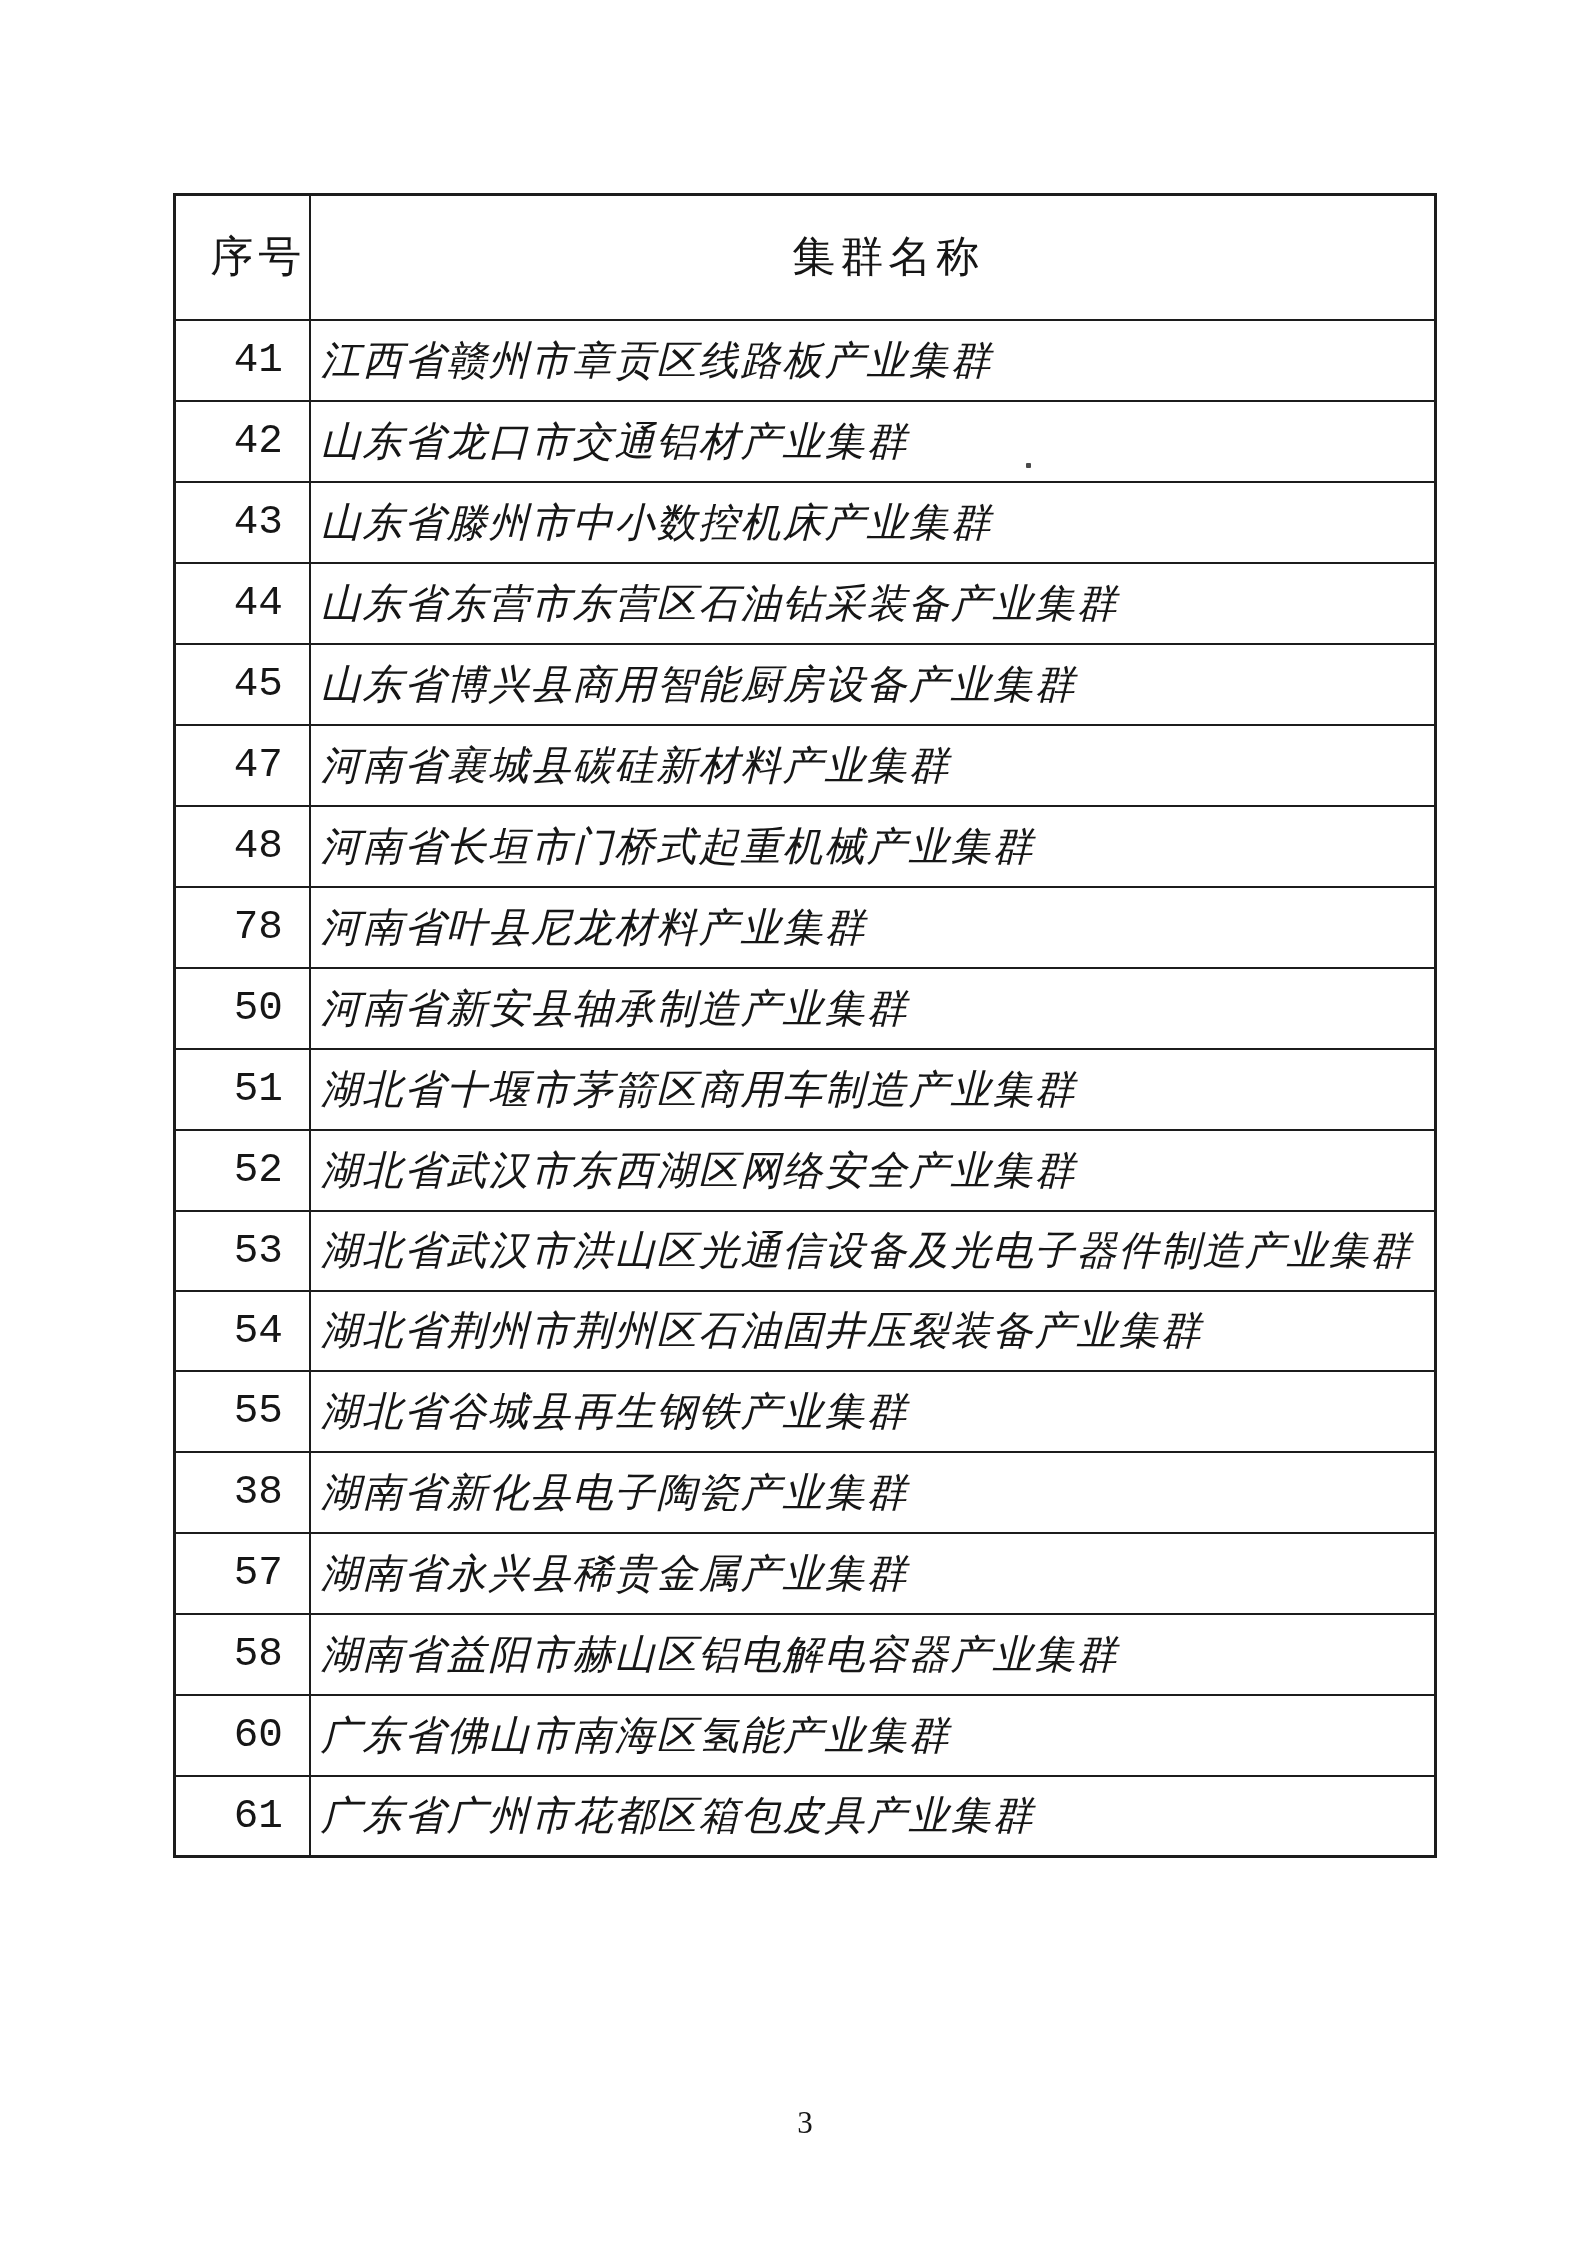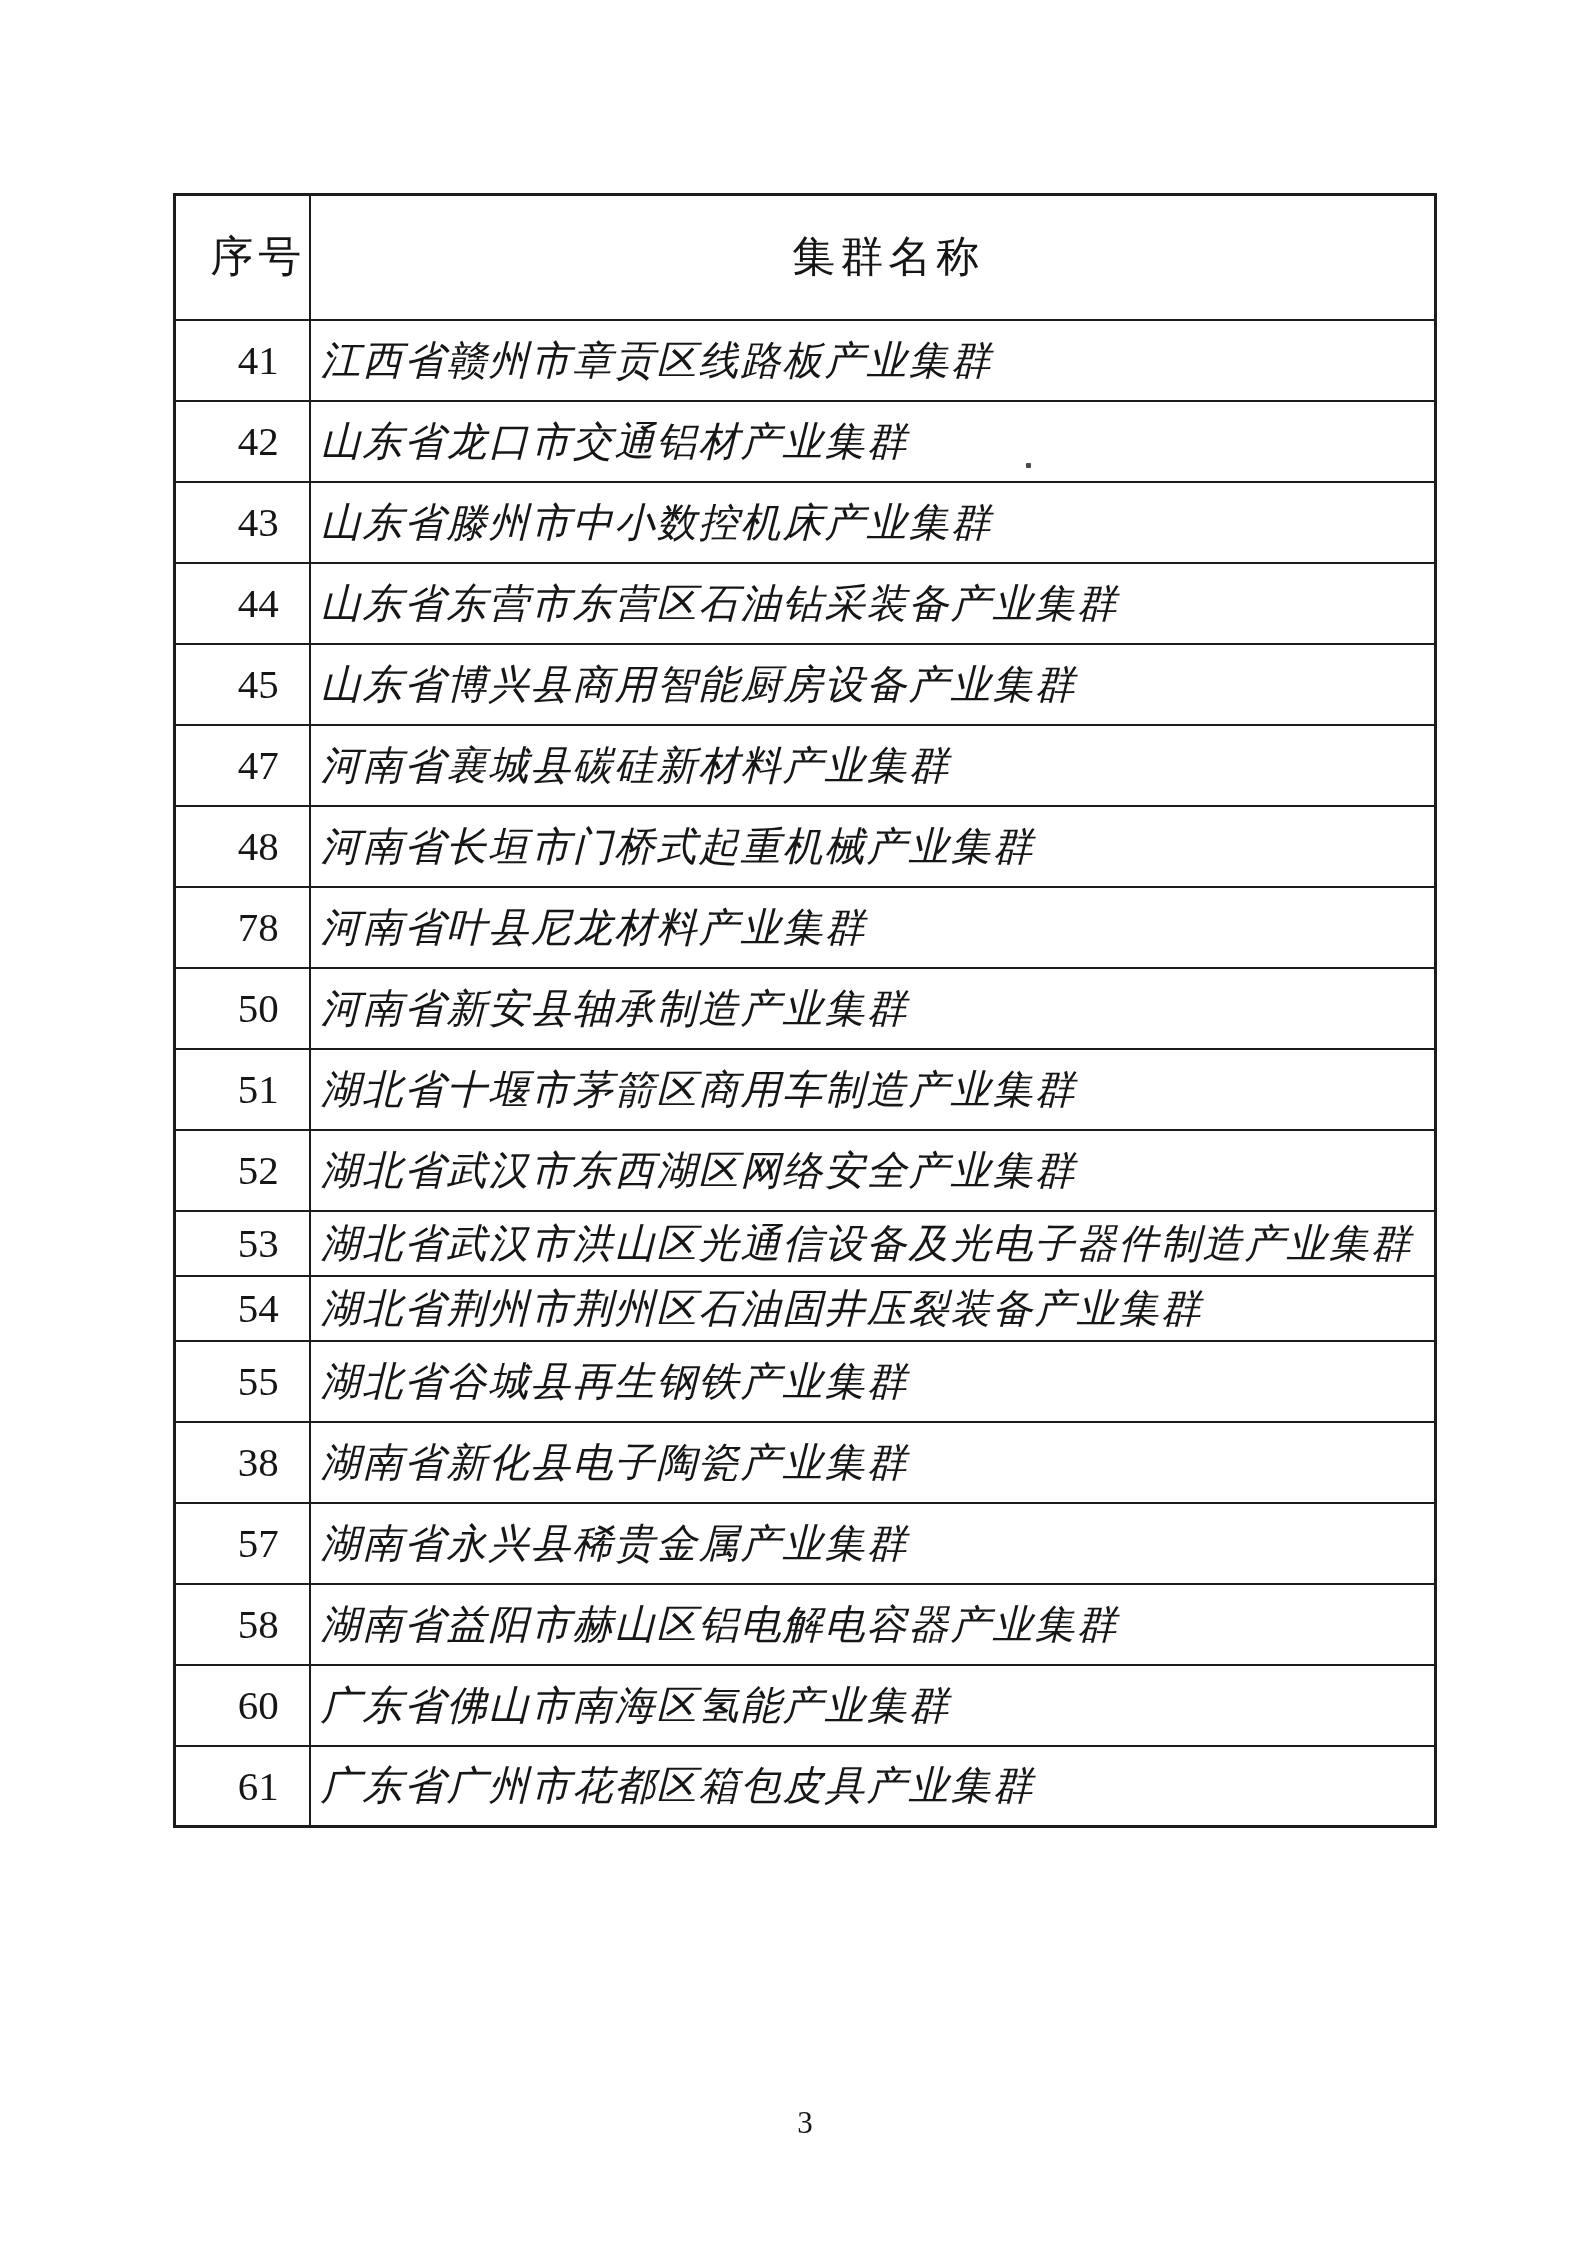--- a/index.html
+++ b/index.html
@@ -32,25 +32,25 @@
     padding-left: 32px;
   }
   tr.header-row { height: 125px; }
   .cluster-table th {
     font-weight: normal;
     font-size: 43px;
     text-align: center;
     letter-spacing: 5px;
   }
   tbody tr { height: 81px; }
-  tbody tr.tall { height: 65px; }
+  tbody tr.tall { height: 80px; }
   td.index-cell {
     text-align: center;
     font-size: 41px;
-    font-family: Liberation Serif, serif;
+    font-family: Liberation Mono, monospace;
   }
   td.name-cell {
     text-align: left;
     font-size: 40px;
     letter-spacing: 2px;
     padding-left: 10px;
     white-space: nowrap;
     font-style: italic;
   }
   .page-number {

